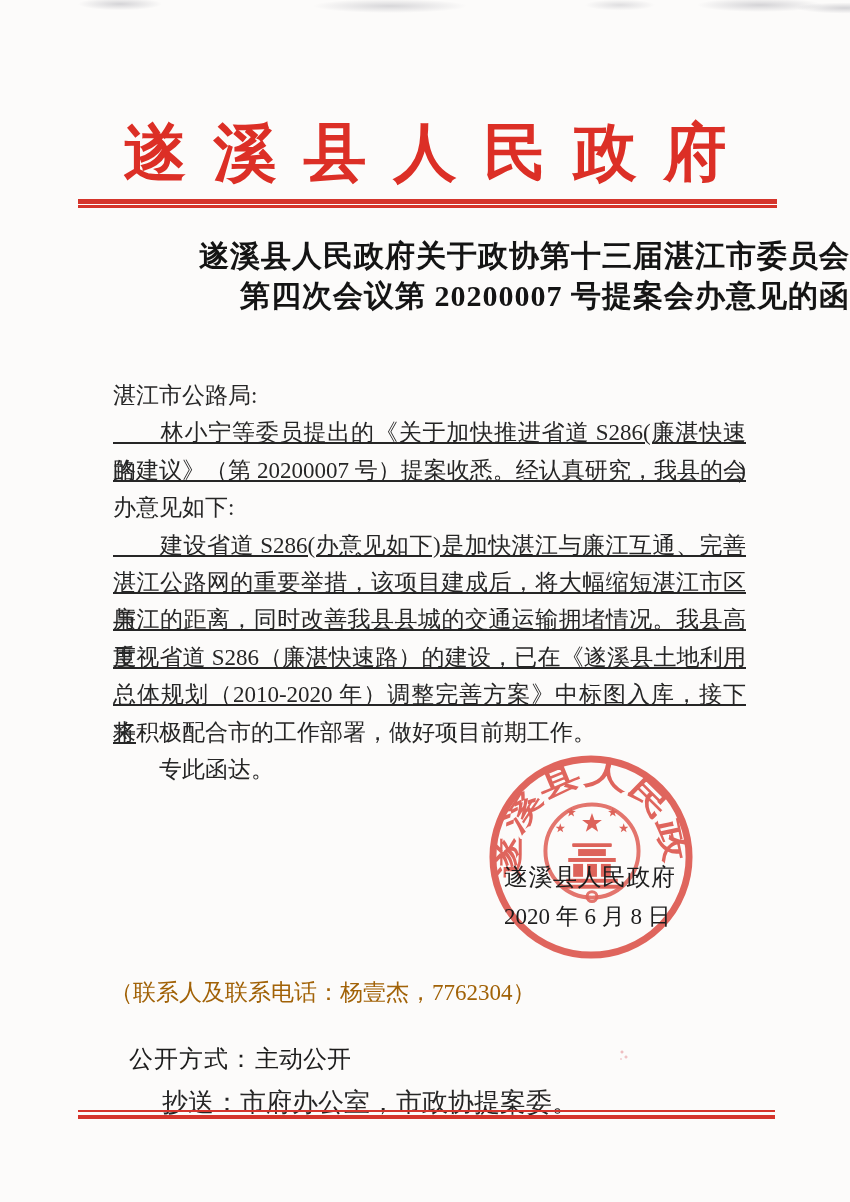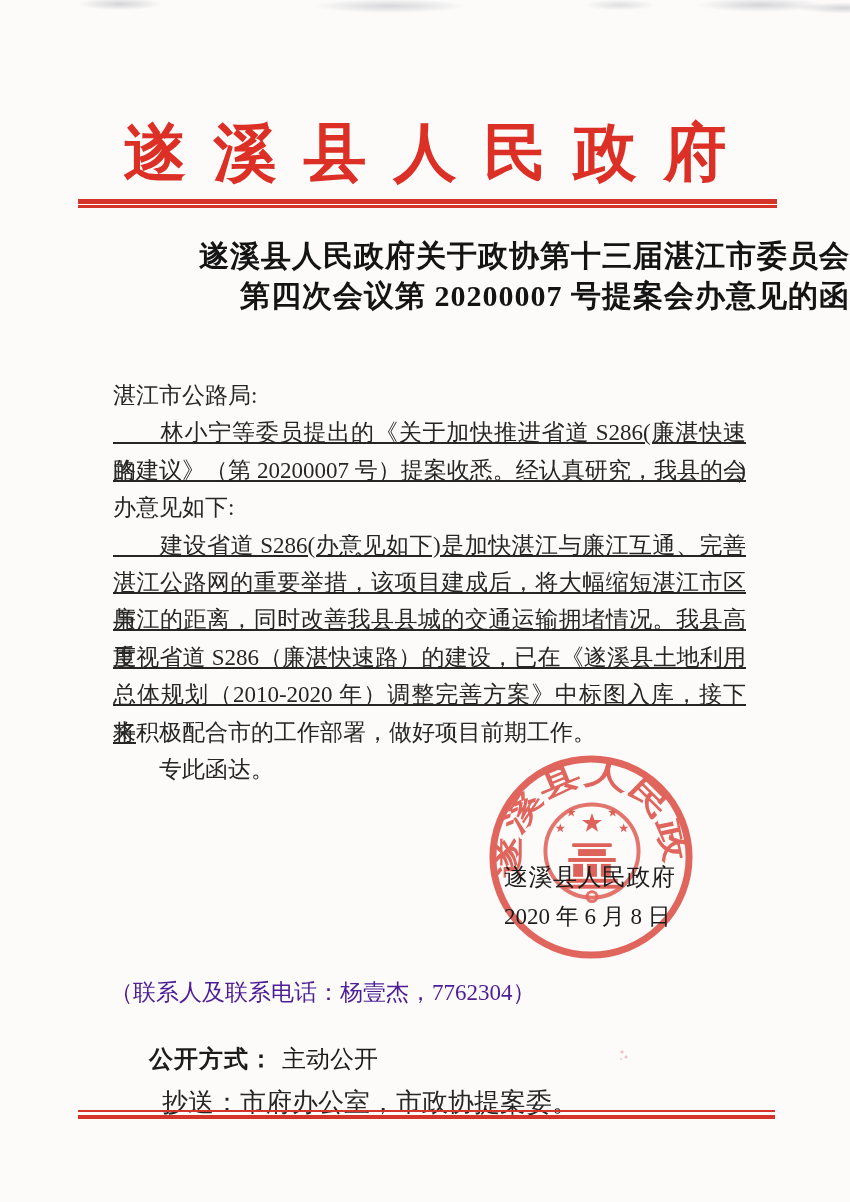--- a/index.html
+++ b/index.html
@@ -59,31 +59,31 @@
   .signature {
     position: absolute; left: 504px; top: 861px;
     font-size: 24px; color: #1d1d1d; letter-spacing: 0.5px; white-space: nowrap;
   }
   .sign-date {
     position: absolute; left: 504px; top: 901px;
     font-size: 23px; color: #1d1d1d; white-space: nowrap;
   }
   .contact {
     position: absolute; left: 110px; top: 977px;
-    font-size: 23px; color: #4c1d95; white-space: nowrap;
+    font-size: 23px; color: #a16207; white-space: nowrap;
   }
   .disclosure {
     position: absolute; left: 129px; top: 1043px;
     font-size: 24px; color: #1c1c1c; white-space: nowrap;
   }
   .disclosure .label {
     font-family: "Liberation Sans", "DejaVu Sans", sans-serif;
-    font-weight: bold; letter-spacing: 1px; margin-left: 20px;
+    font-weight: normal; letter-spacing: 1px;
   }
-  .disclosure .value { margin-left: 8px; }
+  .disclosure .value { margin-left: 1px; }
   .cc-line {
     position: absolute; left: 162px; top: 1085px;
     font-size: 26px; color: #262626; white-space: nowrap;
   }
   .bottom-rule {
     position: absolute; left: 78px; top: 1110px; width: 697px; height: 9px;
     background: linear-gradient(to bottom,
       var(--rule-red, #d5342b) 0 24%, rgba(0,0,0,0) 24% 50%, var(--rule-red, #d5342b) 50% 100%);
   }
   .red-speck {

